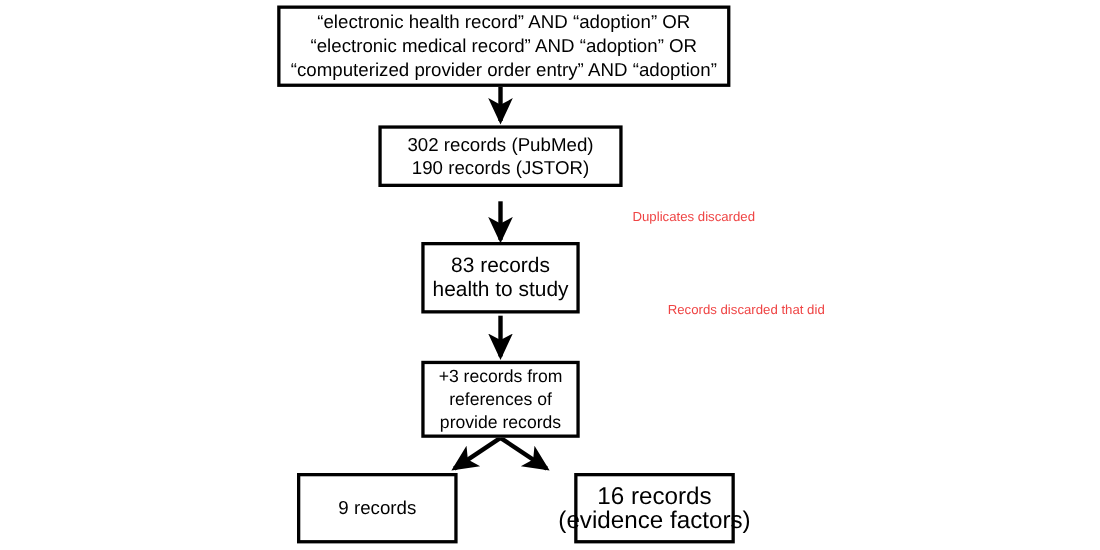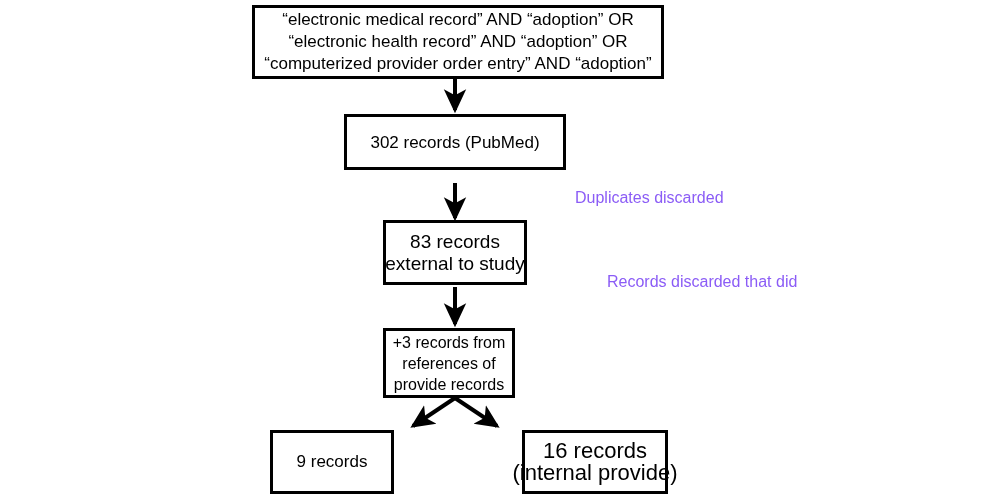--- a/index.html
+++ b/index.html
@@ -59,48 +59,48 @@
     top: 220px;
     width: 144px;
     height: 65px;
     font-size: 19px;
     line-height: 22px;
   }
   
   #node-references {
     left: 383px;
     top: 328px;
-    width: 132px;
+    width: 144px;
     height: 70px;
     font-size: 16px;
     line-height: 21px;
   }
   
   #node-external {
     left: 270px;
     top: 430px;
-    width: 124px;
+    width: 146px;
     height: 64px;
     font-size: 17px;
     line-height: 22px;
   }
   
   #node-internal {
     left: 522px;
     top: 430px;
     width: 146px;
     height: 64px;
     font-size: 22px;
     line-height: 22px;
   }
   .annotation {
     position: absolute;
-    font-size: 16px;
+    font-size: 12px;
     line-height: 23px;
-    color: #8b5cf6;
+    color: #ef4444;
     white-space: nowrap;
     z-index: 2;
   }
   #annotation-duplicates { left: 575px; top: 186px; }
   #annotation-no-evidence { left: 607px; top: 270px; }
   #edges {
     position: absolute;
     left: 0;
     top: 0;
     width: 1000px;
@@ -125,47 +125,48 @@
     <line x1="455" y1="183" x2="455" y2="218" stroke="#000000" stroke-width="4" marker-end="url(#arrowhead)"></line>
 
     <line x1="455" y1="287" x2="455" y2="324" stroke="#000000" stroke-width="4" marker-end="url(#arrowhead)"></line>
 
     <line x1="455" y1="398" x2="413" y2="426" stroke="#000000" stroke-width="4" marker-end="url(#arrowhead)"></line>
 
     <line x1="455" y1="398" x2="497" y2="426" stroke="#000000" stroke-width="4" marker-end="url(#arrowhead)"></line>
   </svg>
 
   <div class="node" id="node-query">
+    <span class="line">“electronic health record” AND “adoption” OR</span>
     <span class="line">“electronic medical record” AND “adoption” OR</span>
-    <span class="line">“electronic health record” AND “adoption” OR</span>
     <span class="line">“computerized provider order entry” AND “adoption”</span>
   </div>
 
   <div class="node" id="node-databases">
     <span class="line">302 records (PubMed)</span>
+    <span class="line">190 records (JSTOR)</span>
   </div>
 
   <div class="node" id="node-germane">
     <span class="line">83 records</span>
-    <span class="line">external to study</span>
+    <span class="line">health to study</span>
   </div>
 
   <div class="node" id="node-references">
     <span class="line">+3 records from</span>
     <span class="line">references of</span>
     <span class="line">provide records</span>
   </div>
 
   <div class="node" id="node-external">
     <span class="line">9 records</span>
   </div>
 
   <div class="node" id="node-internal">
     <span class="line">16 records</span>
-    <span class="line">(internal provide)</span>
+    <span class="line">(evidence factors)</span>
   </div>
 
   <div class="annotation" id="annotation-duplicates">
     <span class="line">Duplicates discarded</span>
   </div>
 
   <div class="annotation" id="annotation-no-evidence">
     <span class="line">Records discarded that did</span><br>
   </div>
 

